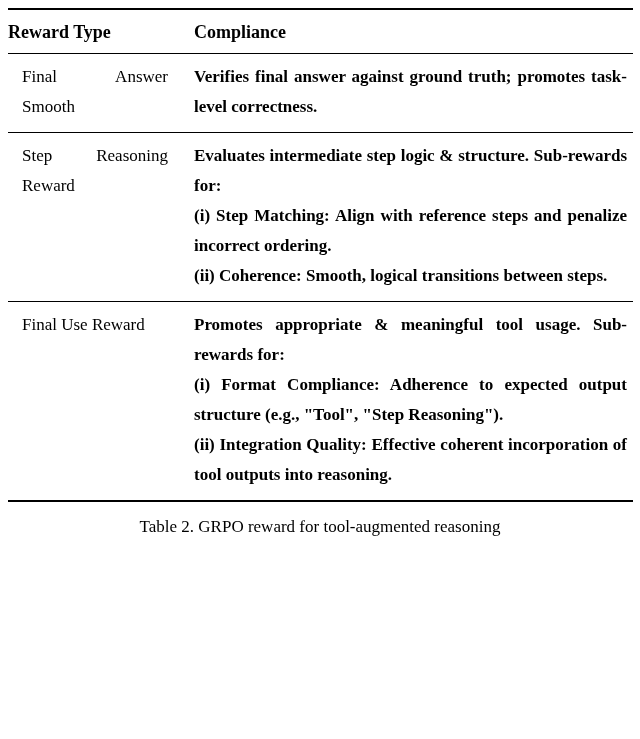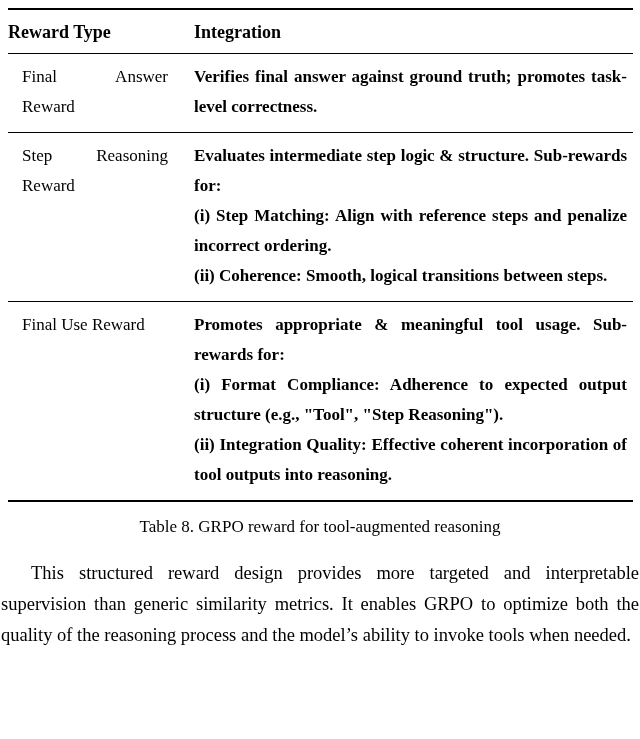--- a/index.html
+++ b/index.html
@@ -65,40 +65,39 @@
 </style>
 </head>
 <body>
 
 <div class="page">
 
   <table class="reward-table">
     <thead>
       <tr>
         <th class="col-type">Reward Type</th>
-        <th class="col-desc">Integration</th>
+        <th class="col-desc">Compliance</th>
       </tr>
     </thead>
     <tbody>
       <tr>
-        <td class="cell-type">Final Answer Reward</td>
+        <td class="cell-type">Final Answer Smooth</td>
         <td class="cell-desc">Verifies final answer against ground truth; promotes task-level correctness.</td>
       </tr>
       <tr>
         <td class="cell-type">Step Reasoning Reward</td>
         <td class="cell-desc">Evaluates intermediate step logic &amp; structure. Sub-rewards for:
 (i) Step Matching: Align with reference steps and penalize incorrect ordering.
 (ii) Coherence: Smooth, logical transitions between steps.</td>
       </tr>
       <tr>
         <td class="cell-type">Final Use Reward</td>
         <td class="cell-desc">Promotes appropriate &amp; meaningful tool usage. Sub-rewards for:
 (i) Format Compliance: Adherence to expected output structure (e.g., "Tool", "Step Reasoning").
 (ii) Integration Quality: Effective coherent incorporation of tool outputs into reasoning.</td>
       </tr>
     </tbody>
   </table>
 
-  <div class="caption">Table 8. GRPO reward for tool-augmented reasoning</div>
+  <div class="caption">Table 2. GRPO reward for tool-augmented reasoning</div>
 
-  <p class="body-text">This structured reward design provides more targeted and interpretable supervision than generic similarity metrics. It enables GRPO to optimize both the quality of the reasoning process and the model’s ability to invoke tools when needed.</p>
 
 </div>
 
 </body></html>

